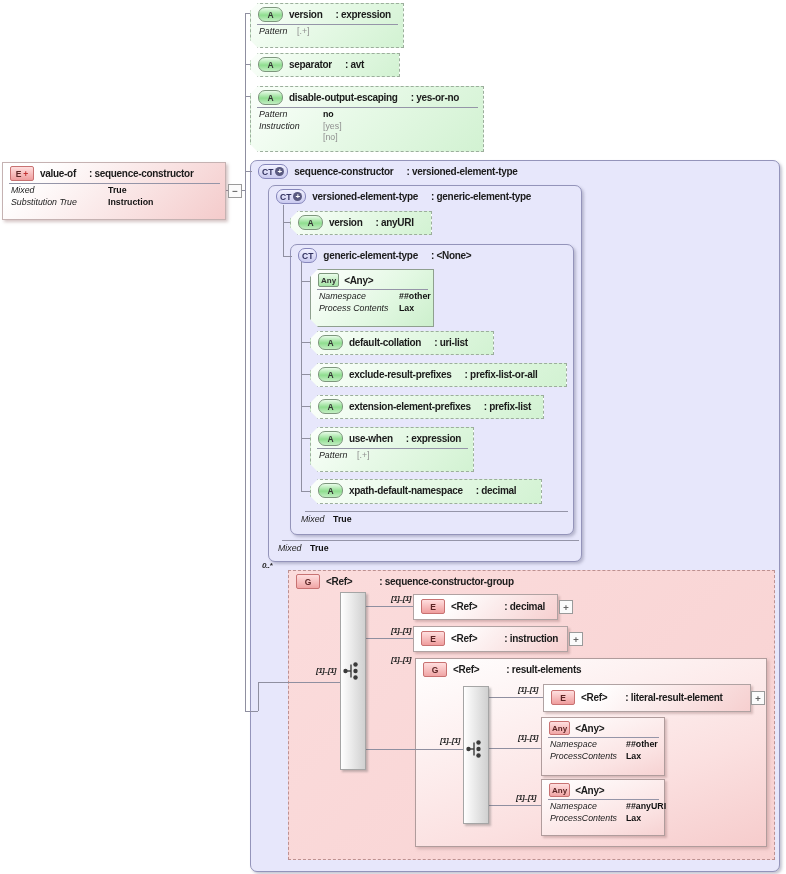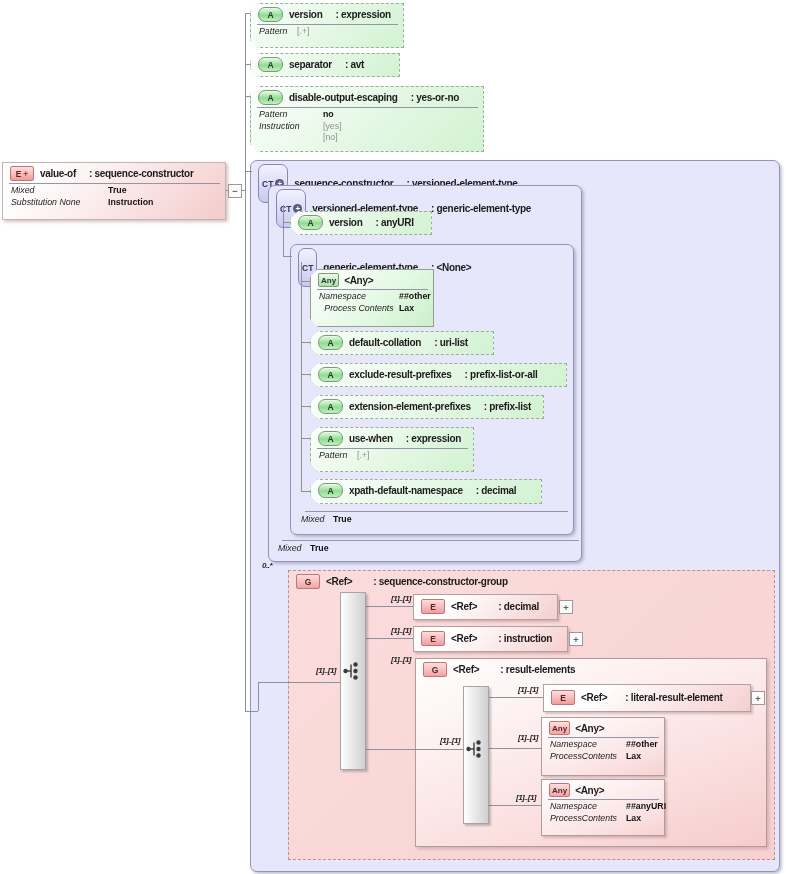--- a/index.html
+++ b/index.html
@@ -6,28 +6,28 @@
   .canvas{position:relative;width:786px;height:874px;background:#ffffff;overflow:hidden;
           font-family:"Liberation Sans",sans-serif;}
   .abs{position:absolute;}
   .hline{position:absolute;height:1px;background:#8f8fa0;}
   .vline{position:absolute;width:1px;background:#8f8fa0;}
 
   
   .trow{display:flex;align-items:center;gap:6px;padding:3px 6px 2px 7px;white-space:nowrap;}
   .bname,.btype{font-weight:bold;font-size:10px;letter-spacing:-0.3px;color:#1b1b1b;white-space:pre;}
   .btype{margin-left:7px;}
-  .wgap{margin-left:15px;}
+  .wgap{margin-left:21px;}
 
   
   .badge{display:inline-flex;align-items:center;justify-content:center;flex:none;
          font-weight:bold;font-size:8.5px;color:#333;}
   .a-badge{width:23px;height:13px;border:1px solid #7d967d;border-radius:7px;
            background:linear-gradient(180deg,#e9fce9 0%,#8fdd8f 55%,#c2eec2 100%);}
-  .ct-badge{height:13px;padding:12px 3px;border:1px solid #8686bb;border-radius:7px;
+  .ct-badge{height:13px;padding:0 3px;border:1px solid #8686bb;border-radius:7px;
             background:linear-gradient(180deg,#f2f2ff 0%,#c9c9ef 100%);color:#31315e;}
   .plusdot{width:9px;height:9px;margin-left:2px;border-radius:50%;background:#5a5a80;color:#fff;
            display:inline-flex;align-items:center;justify-content:center;font-size:8px;font-weight:bold;}
   .e-badge{width:22px;height:13px;border:1px solid #c87272;border-radius:2px;
            background:linear-gradient(180deg,#ffdfdf 0%,#ef9d9d 100%);color:#5a2525;}
   .redplus{color:#c03030;margin-left:2px;font-weight:bold;}
   .g-badge{width:22px;height:13px;border:1px solid #c87272;border-radius:2px;
            background:linear-gradient(180deg,#ffdede 0%,#f0a5a5 100%);color:#5a2525;}
   .any-badge{height:12px;padding:0 2px;font-size:8px;border-radius:2px;}
   .any-green{border:1px solid #7d967d;background:linear-gradient(180deg,#e9fce9,#a5e3a5);}
@@ -169,21 +169,21 @@
         </span>
       <span class="bname">value-of</span>
       <span class="btype">: sequence-constructor</span>
     </div>
     <div class="sep"></div>
     <div class="prow">
       <span class="plabel" style="width:97px;">Mixed</span>
       <span class="pvalue">True</span>
     </div>
     <div class="prow">
-      <span class="plabel" style="width:97px;">Substitution None</span>
+      <span class="plabel" style="width:97px;">Substitution True</span>
       <span class="pvalue">Instruction</span>
     </div>
   </div>
 
   <div class="sqbtn abs" style="left:228px;top:184px;width:12px;height:12px;">−</div>
 
   <div class="attr abs" style="left:250px;top:3px;width:152px;height:43px;">
     <div class="trow">
       <span class="badge a-badge">A</span>
       <span class="bname">version</span>
@@ -237,21 +237,21 @@
     <div class="trow" style="gap:5px;">
       <span class="badge any-badge any-green">Any</span>
       <span class="bname">&lt;Any&gt;</span>
     </div>
     <div class="sep"></div>
     <div class="prow">
       <span class="plabel" style="width:80px;">Namespace</span>
       <span class="pvalue">##other</span>
     </div>
     <div class="prow">
-      <span class="plabel" style="width:80px;text-align:center;">Process Contents</span>
+      <span class="plabel" style="width:80px;">Process Contents</span>
       <span class="pvalue">Lax</span>
     </div>
   </div>
 
   <div class="attr abs" style="left:310px;top:331px;width:182px;height:22px;">
     <div class="trow">
       <span class="badge a-badge">A</span>
       <span class="bname">default-collation</span>
       <span class="btype">: uri-list</span>
     </div>

